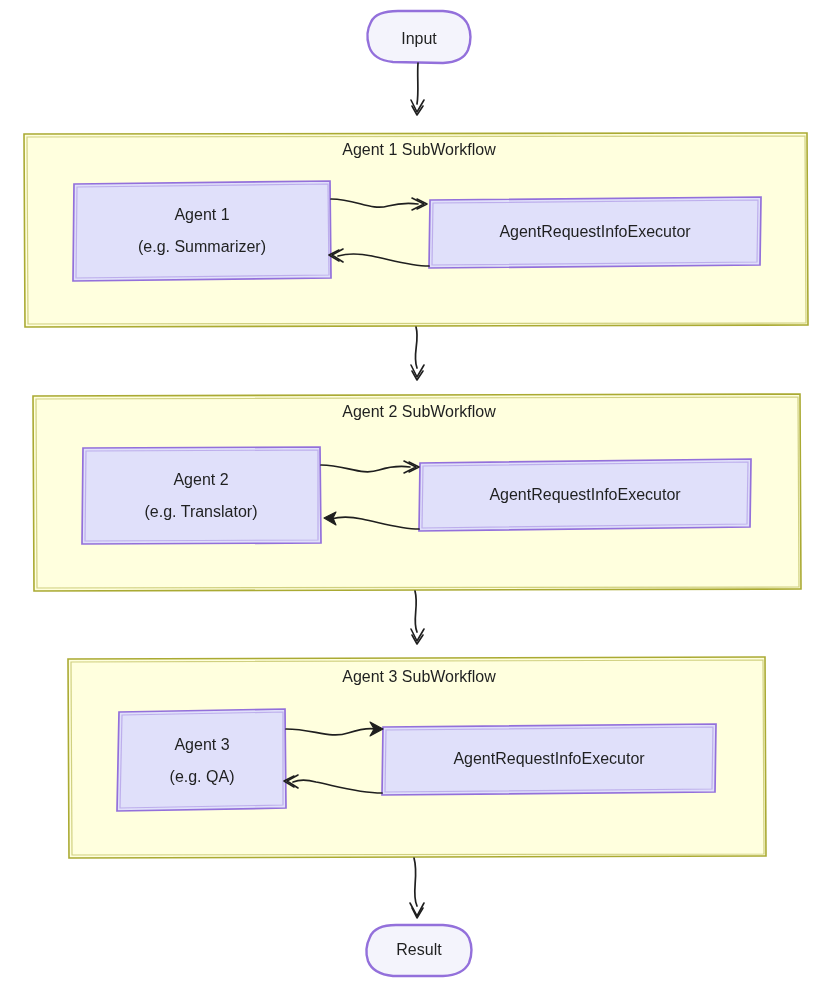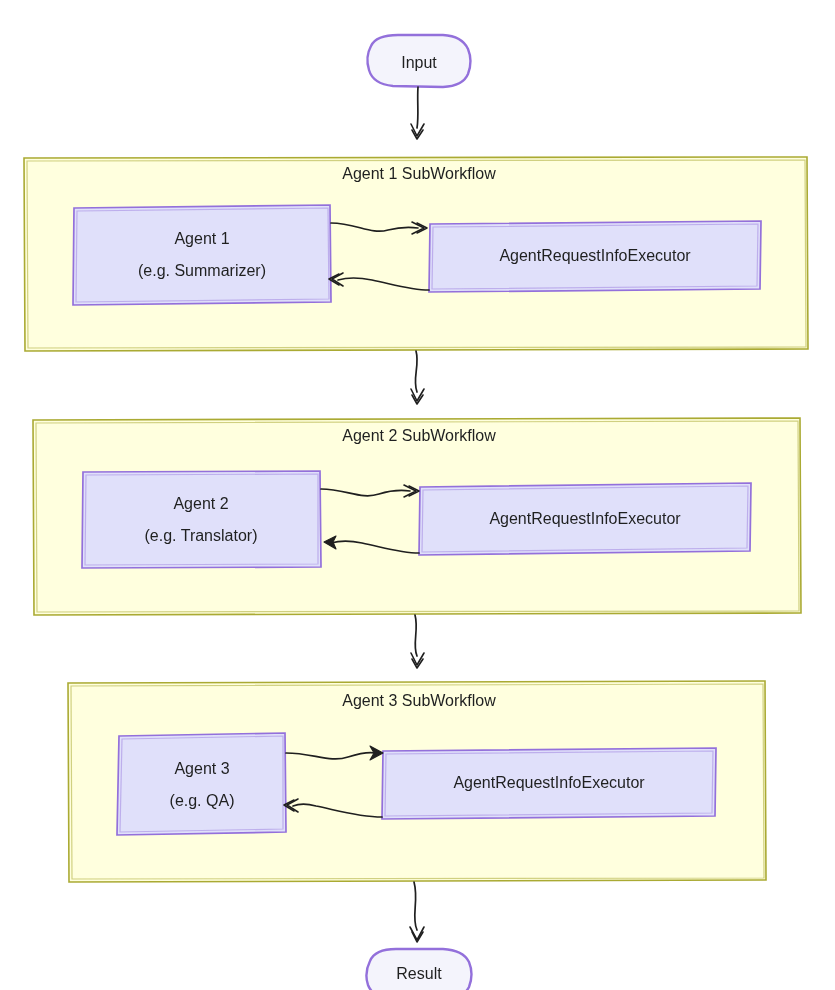--- a/index.html
+++ b/index.html
@@ -10,21 +10,20 @@
   body {
     width: 835px;
     height: 990px;
     font-family: "Liberation Sans", sans-serif;
     overflow: hidden;
   }
   #diagram-root {
     position: relative;
     width: 835px;
     height: 704px;
-    margin-top: 24px;
   }
   svg#diagram-svg {
     display: block;
     width: 835px;
     height: 990px;
   }
   .node-label {
     font-family: "Liberation Sans", sans-serif;
     font-size: 16px;
     fill: #1f2020;

